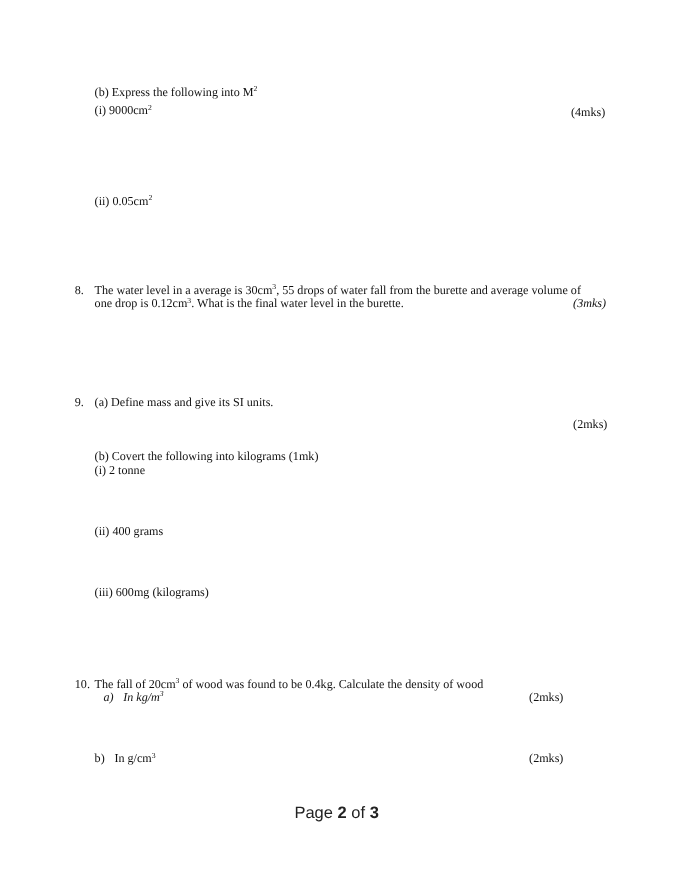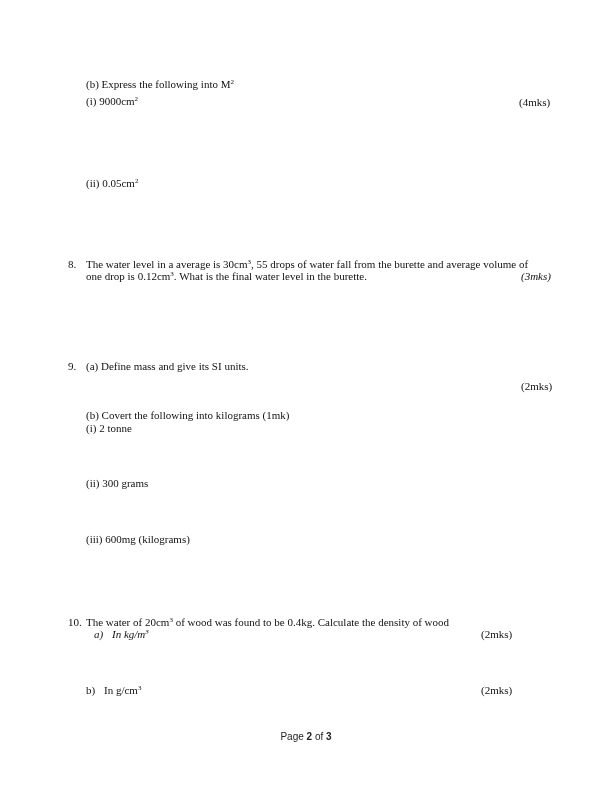--- a/index.html
+++ b/index.html
@@ -3,21 +3,21 @@
   <meta charset="utf-8">
   <style>
     html, body { margin: 0; padding: 0; background: #ffffff; }
     body { width: 612px; height: 792px; position: relative; overflow: hidden;
            font-family: "Liberation Serif", serif; font-size: 11px; color: #111; }
     .line { position: absolute; white-space: nowrap; line-height: 12px; }
     .marks { position: absolute; white-space: nowrap; line-height: 12px; }
     sup { font-size: 7px; vertical-align: 4px; line-height: 0; }
     .num { display: inline-block; width: 18px; }
     .footer { position: absolute; left: 0; width: 612px; top: 731px; text-align: center;
-              font-family: "Liberation Sans", sans-serif; font-size: 10px; color: #222; }
+              font-family: "Liberation Sans", sans-serif; font-size: 15px; color: #222; }
     .footer b { font-weight: bold; }
   </style>
 </head>
 <body>
 
 <div class="line" style="left:86px; top:78px;">
   <span>(b) Express the following into M</span><sup>2</sup>
 </div>
 <div class="marks" style="left:519px; top:96px;">(4mks)</div>
 <div class="line" style="left:86px; top:95px;">
@@ -34,25 +34,25 @@
   <span>one drop is 0.12cm</span><sup>3</sup><span>. What is the final water level in the burette.</span>
 </div>
 <div class="marks" style="left:521px; top:270px;font-style:italic;">(3mks)</div>
 
 <div class="line" style="left:68px; top:360px;">
   <span class="num">9.</span><span>(a) Define mass and give its SI units.</span>
 </div>
 <div class="marks" style="left:521px; top:380px;">(2mks)</div>
 <div class="line" style="left:86px; top:409px;">(b) Covert the following into kilograms (1mk)</div>
 <div class="line" style="left:86px; top:422px;">(i) 2 tonne</div>
-<div class="line" style="left:86px; top:477px;">(ii) 300 grams</div>
+<div class="line" style="left:86px; top:477px;">(ii) 400 grams</div>
 <div class="line" style="left:86px; top:533px;">(iii) 600mg (kilograms)</div>
 
 <div class="line" style="left:68px; top:616px;">
-  <span class="num">10.</span><span>The water of 20cm</span><sup>3</sup><span> of wood was found to be 0.4kg. Calculate the density of wood</span>
+  <span class="num">10.</span><span>The fall of 20cm</span><sup>3</sup><span> of wood was found to be 0.4kg. Calculate the density of wood</span>
 </div>
 <div class="line" style="left:94px; top:628px;font-style:italic;">
   <span style="display:inline-block;width:18px;">a)</span><span>In kg/m</span><sup>3</sup>
 </div>
 <div class="marks" style="left:481px; top:628px;">(2mks)</div>
 <div class="line" style="left:86px; top:684px;">
   <span style="display:inline-block;width:18px;">b)</span><span>In g/cm</span><sup>3</sup>
 </div>
 <div class="marks" style="left:481px; top:684px;">(2mks)</div>
 

